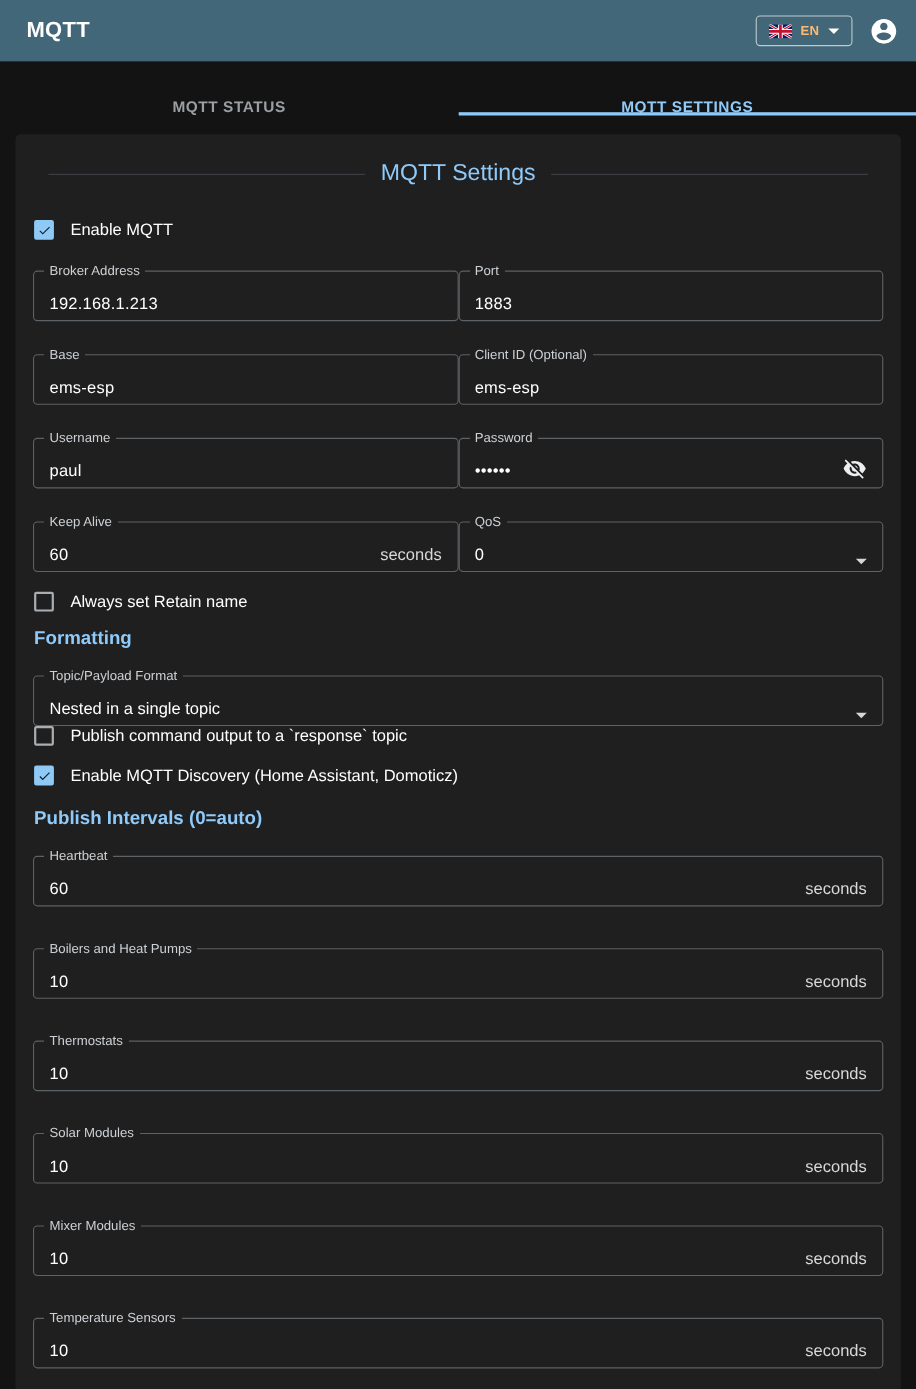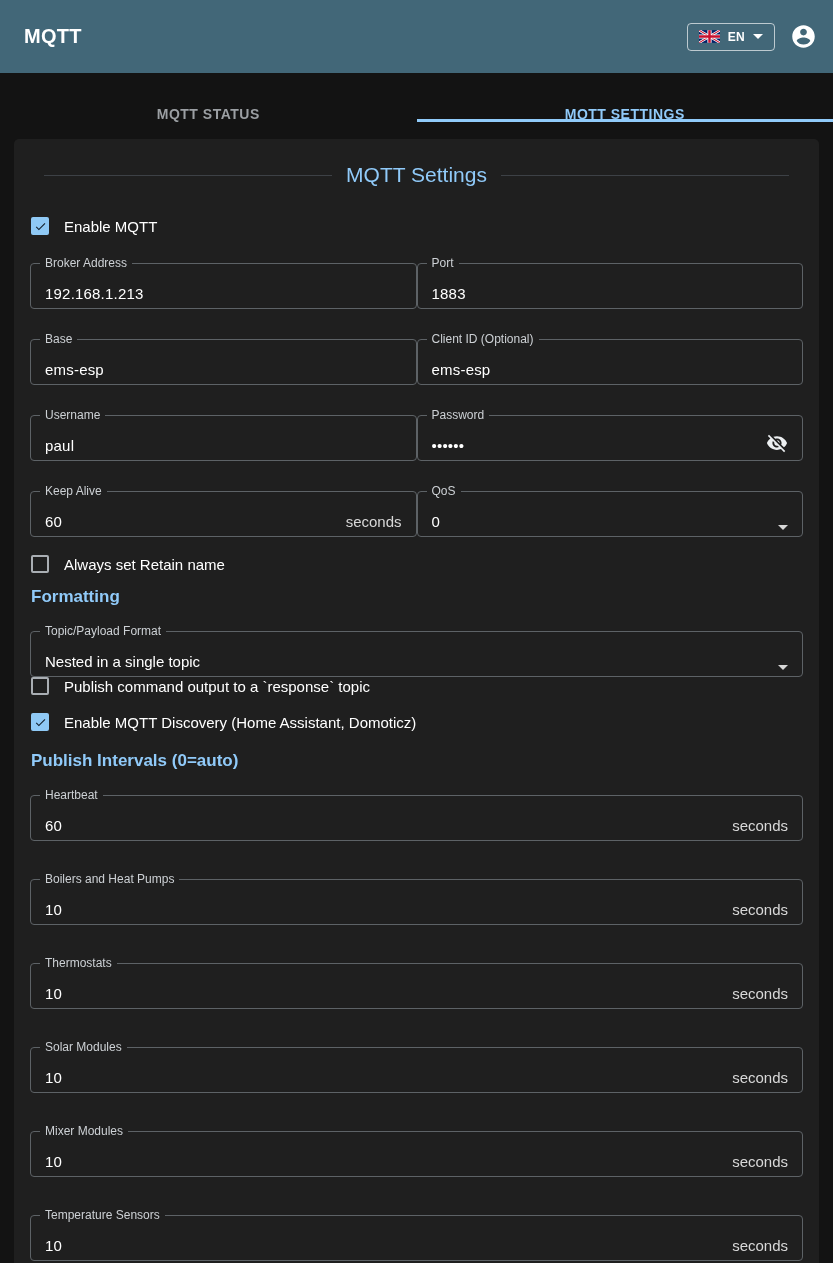--- a/index.html
+++ b/index.html
@@ -5,32 +5,32 @@
   * { box-sizing: border-box; }
   html,body { margin:0; padding:0; }
   body {
     width:833px; height:1263px; overflow:hidden;
     background:#131313;
     font-family:"Liberation Sans", sans-serif;
     -webkit-font-smoothing:antialiased;
   }
   
   .appbar {
-    height:73px; background:#426778;
+    height:56px; background:#426778;
     display:flex; align-items:center;
     padding:0 16px 0 24px;
   }
   .appbar-title { flex:1; color:#fff; font-size:20px; font-weight:700; letter-spacing:.3px; }
   .lang-btn {
     display:flex; align-items:center; gap:8px;
     border:1px solid rgba(255,255,255,.65); border-radius:4px;
     padding:6px 11px; cursor:pointer; background:transparent;
   }
   .flag { display:block; border-radius:1px; }
-  .lang-label { color:#ffffff; font-size:12px; font-weight:700; letter-spacing:.3px; }
+  .lang-label { color:#fdba74; font-size:12px; font-weight:700; letter-spacing:.3px; }
   .caret-down { width:0; height:0; border-left:5px solid transparent; border-right:5px solid transparent; border-top:5px solid #fff; }
   .avatar { margin-left:15px; width:27px; height:27px; color:#fff; cursor:pointer; }
 
   
   .tabbar { height:49px; display:flex; background:#131313; }
   .tab {
     flex:1; display:flex; align-items:flex-end; justify-content:center;
     font-size:14px; font-weight:700; letter-spacing:.5px;
     color:#9b9fa3; cursor:pointer; position:relative;
   }

